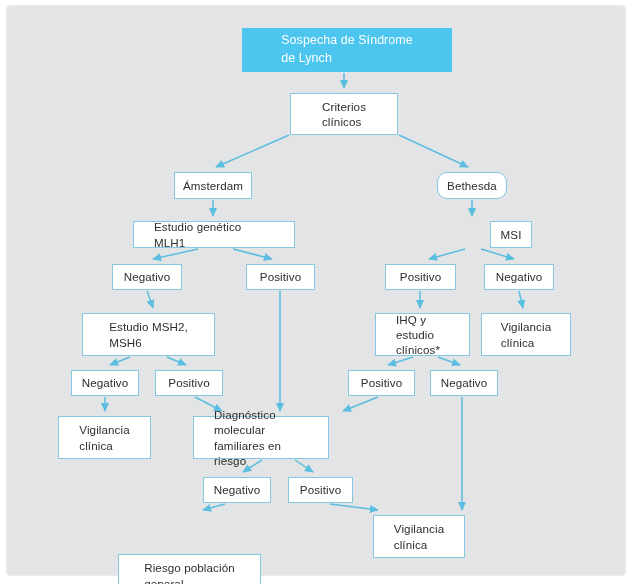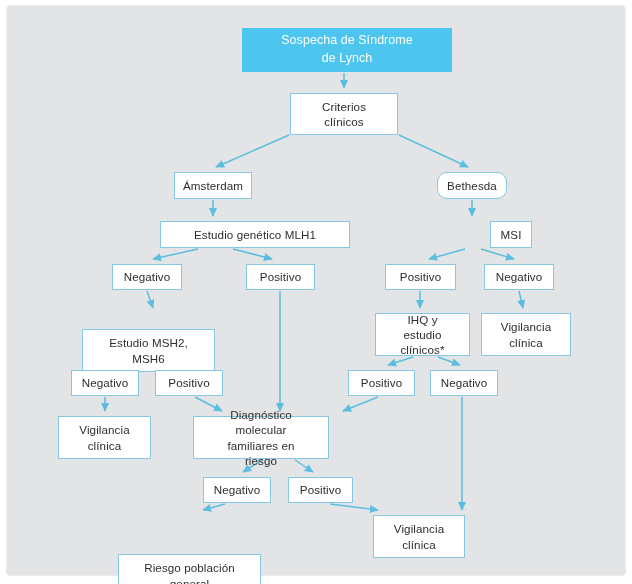--- a/index.html
+++ b/index.html
@@ -37,21 +37,21 @@
     pointer-events: none;
   }
   .node {
     position: absolute;
     box-sizing: border-box;
     background: #ffffff;
     border: 1px solid #86c7e2;
     color: #2d2d2d;
     font-size: 11.6px;
     line-height: 1.32;
-    text-align: center;
+    text-align: left;
     display: flex;
     align-items: center;
     justify-content: center;
     padding: 2px 20px;
     white-space: pre-line;
     letter-spacing: .1px;
   }
   .node.header {
     background: #4cc5ef;
     border: 1px solid #4cc5ef;
@@ -99,27 +99,27 @@
         <path d="M330,504 L378,510" fill="none" stroke="#5bbde0" stroke-width="1.5" marker-end="url(#arrowhead)"></path>
       </g>
   </svg>
   <div id="node-layer">
       <div class="node header" style="left: 242px; top: 28px; width: 210px; height: 44px;">Sospecha de Síndrome
 de Lynch</div>
       <div class="node" style="left: 290px; top: 93px; width: 108px; height: 42px;">Criterios
 clínicos</div>
       <div class="node" style="left: 174px; top: 172px; width: 78px; height: 27px;">Ámsterdam</div>
       <div class="node" style="left: 437px; top: 172px; width: 70px; height: 27px; border-radius: 10px;">Bethesda</div>
-      <div class="node" style="left: 133px; top: 221px; width: 190px; height: 27px; margin-left: 27px;">Estudio genético MLH1</div>
+      <div class="node" style="left: 133px; top: 221px; width: 162px; height: 27px;">Estudio genético MLH1</div>
       <div class="node" style="left: 454px; top: 221px; width: 37px; height: 27px; margin-left: 36px;">MSI</div>
       <div class="node" style="left: 112px; top: 264px; width: 70px; height: 26px;">Negativo</div>
       <div class="node" style="left: 246px; top: 264px; width: 69px; height: 26px;">Positivo</div>
       <div class="node" style="left: 385px; top: 264px; width: 71px; height: 26px;">Positivo</div>
       <div class="node" style="left: 484px; top: 264px; width: 70px; height: 26px;">Negativo</div>
-      <div class="node" style="left: 82px; top: 313px; width: 133px; height: 43px; margin-top: 16px;">Estudio MSH2,
+      <div class="node" style="left: 82px; top: 313px; width: 133px; height: 43px;">Estudio MSH2,
 MSH6</div>
       <div class="node" style="left: 375px; top: 313px; width: 95px; height: 43px;">IHQ y estudio
 clínicos*</div>
       <div class="node" style="left: 481px; top: 313px; width: 90px; height: 43px;">Vigilancia
 clínica</div>
       <div class="node" style="left: 71px; top: 370px; width: 68px; height: 26px;">Negativo</div>
       <div class="node" style="left: 155px; top: 370px; width: 68px; height: 26px;">Positivo</div>
       <div class="node" style="left: 348px; top: 370px; width: 67px; height: 26px;">Positivo</div>
       <div class="node" style="left: 430px; top: 370px; width: 68px; height: 26px;">Negativo</div>
       <div class="node" style="left: 58px; top: 416px; width: 93px; height: 43px;">Vigilancia

